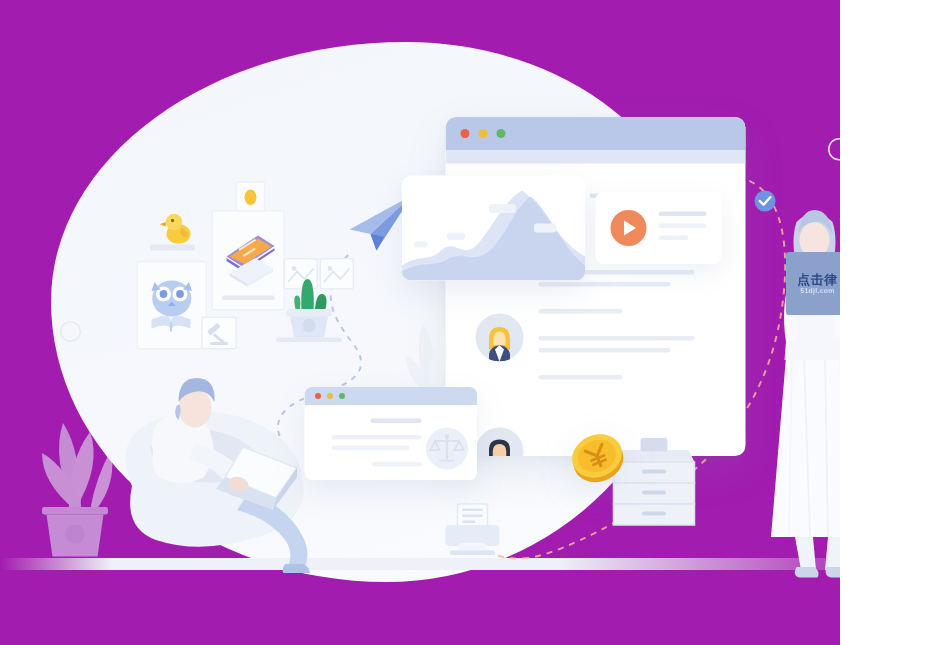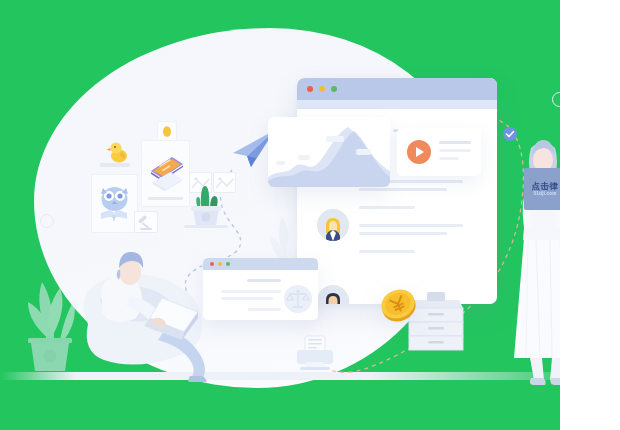--- a/index.html
+++ b/index.html
@@ -2,21 +2,21 @@
 <html><head>
 <meta charset="utf-8">
 <style>
   html,body{margin:0;padding:0;}
   body{
     width:620px;height:430px;overflow:hidden;
     background:#ffffff;
     font-family:"Liberation Sans", sans-serif;
     position:relative;
   }
-  #stage{position:absolute;inset:0;width:560px;height:430px;overflow:hidden;background:#22c55e;}
+  #stage{position:absolute;inset:0;width:560px;height:430px;overflow:hidden;background:#a21caf;}
   .abs{position:absolute;}
 
   
   .blob{
     left:34px;top:28px;width:430px;height:360px;
     background:linear-gradient(160deg,#f3f6fb 0%,#f6f8fc 60%,#fbfcfe 100%);
     border-radius:55% 45% 48% 52% / 48% 42% 58% 52%;
     filter:blur(0.2px);
   }
   .floor{

